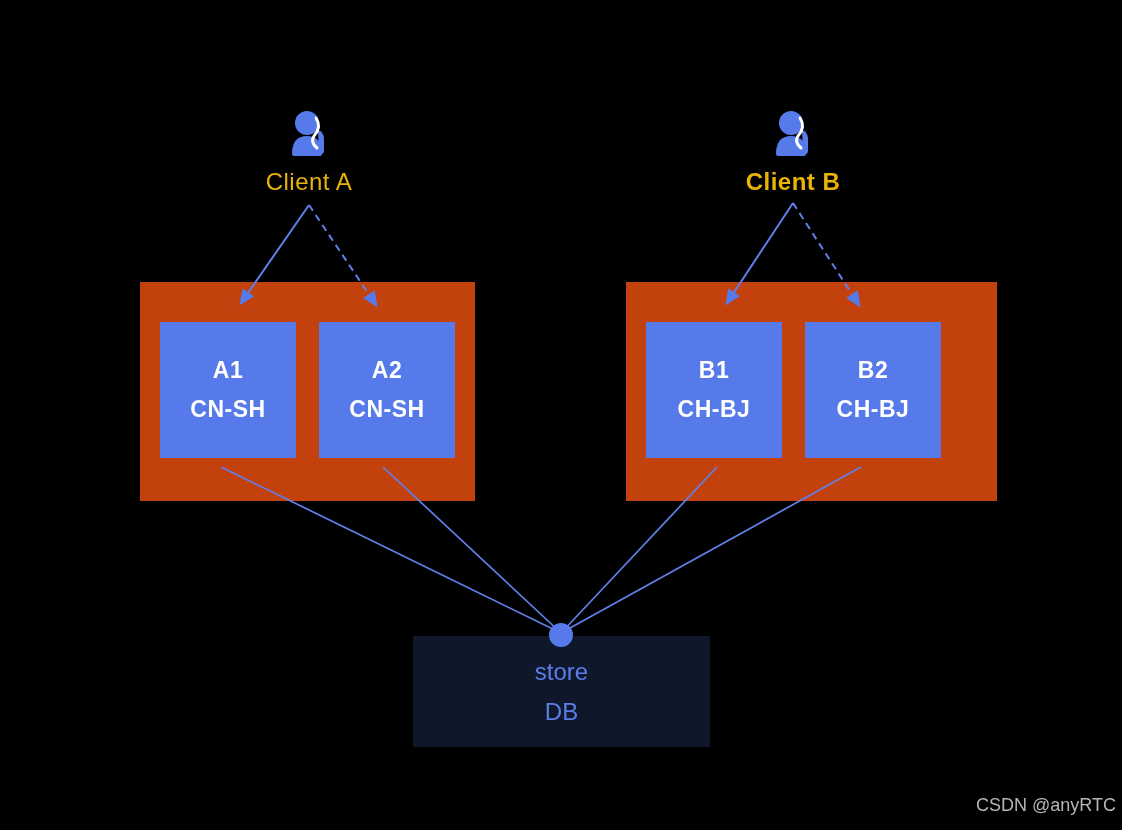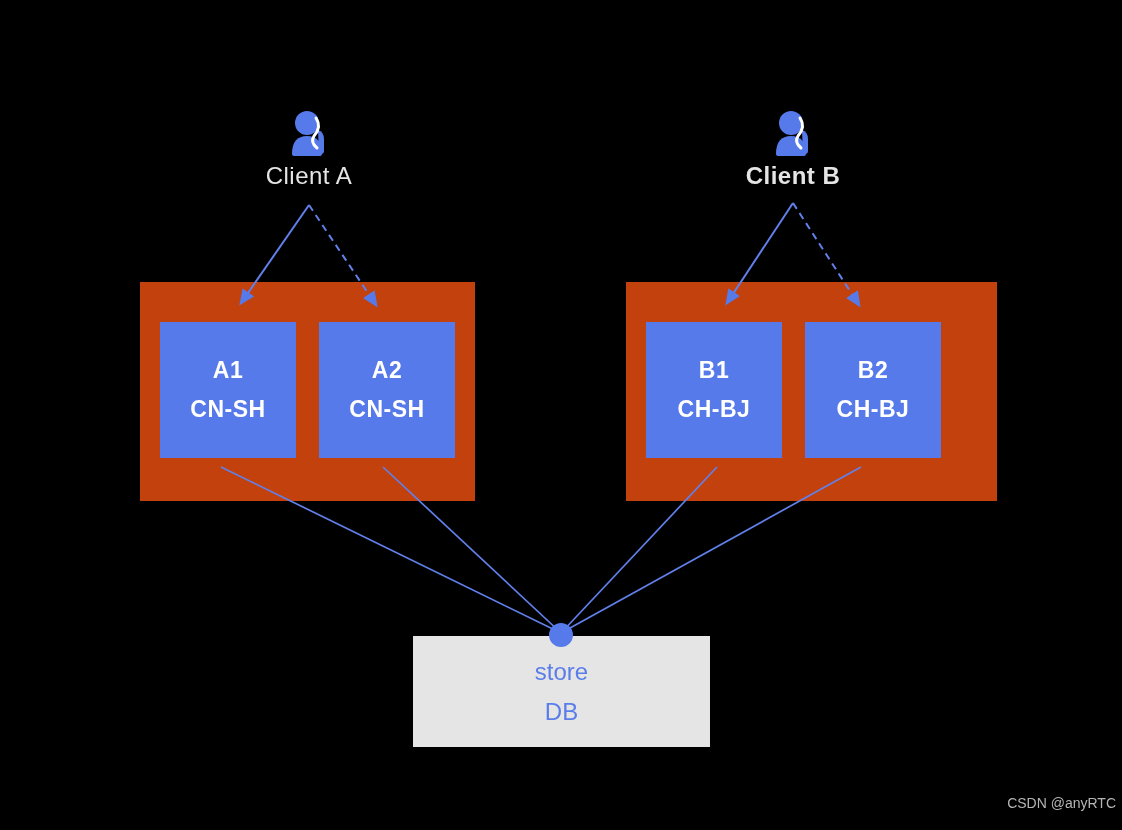--- a/index.html
+++ b/index.html
@@ -33,23 +33,23 @@
     width: 170px;
     display: flex;
     flex-direction: column;
     align-items: center;
     z-index: 2;
   }
   .client-a { left: 224px; top: 110px; }
   .client-b { left: 708px; top: 110px; font-weight: bold; }
   .client-icon { width: 42px; height: 48px; }
   .client-label {
-    margin-top: 4px;
+    margin-top: 10px;
     font-size: 24px;
-    color: #e5e5e5;
+    color: #eab308;
     letter-spacing: 0.5px;
     white-space: nowrap;
   }
   
   .cluster {
     position: absolute;
     width: 335px;
     height: 219px;
     background: #c2410c;
     z-index: 1;
@@ -75,37 +75,37 @@
   }
   .node-1 { left: 20px; }
   .node-2 { left: 179px; }
   
   .store-box {
     position: absolute;
     left: 413px;
     top: 636px;
     width: 297px;
     height: 111px;
-    background: #e5e5e5;
+    background: #0f172a;
     display: flex;
     flex-direction: column;
     align-items: center;
     justify-content: center;
     color: #5B7DE9;
     font-size: 24px;
     line-height: 40px;
     z-index: 1;
     text-align: center;
   }
   
   .watermark {
     position: absolute;
     right: 6px;
     top: 795px;
-    font-size: 14px;
+    font-size: 18px;
     color: #B5B5B5;
     z-index: 2;
     white-space: nowrap;
   }
 </style>
 </head>
 <body>
 
 <div class="canvas">
 

